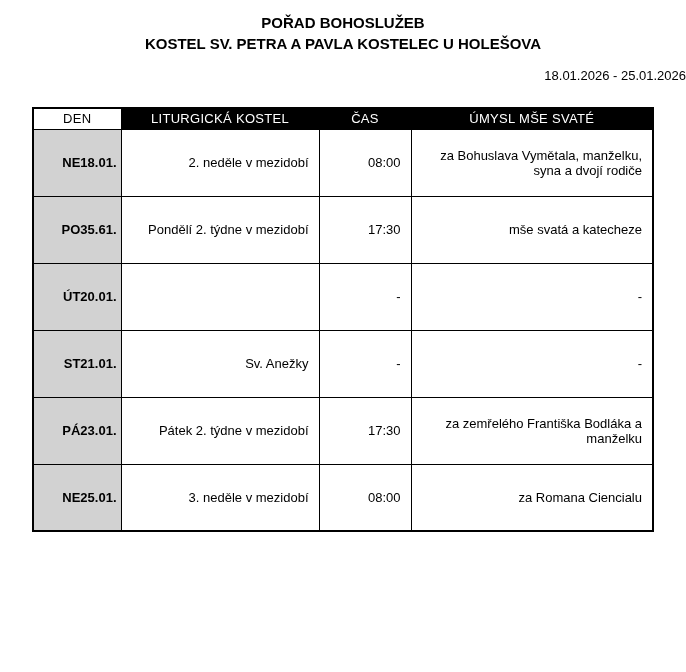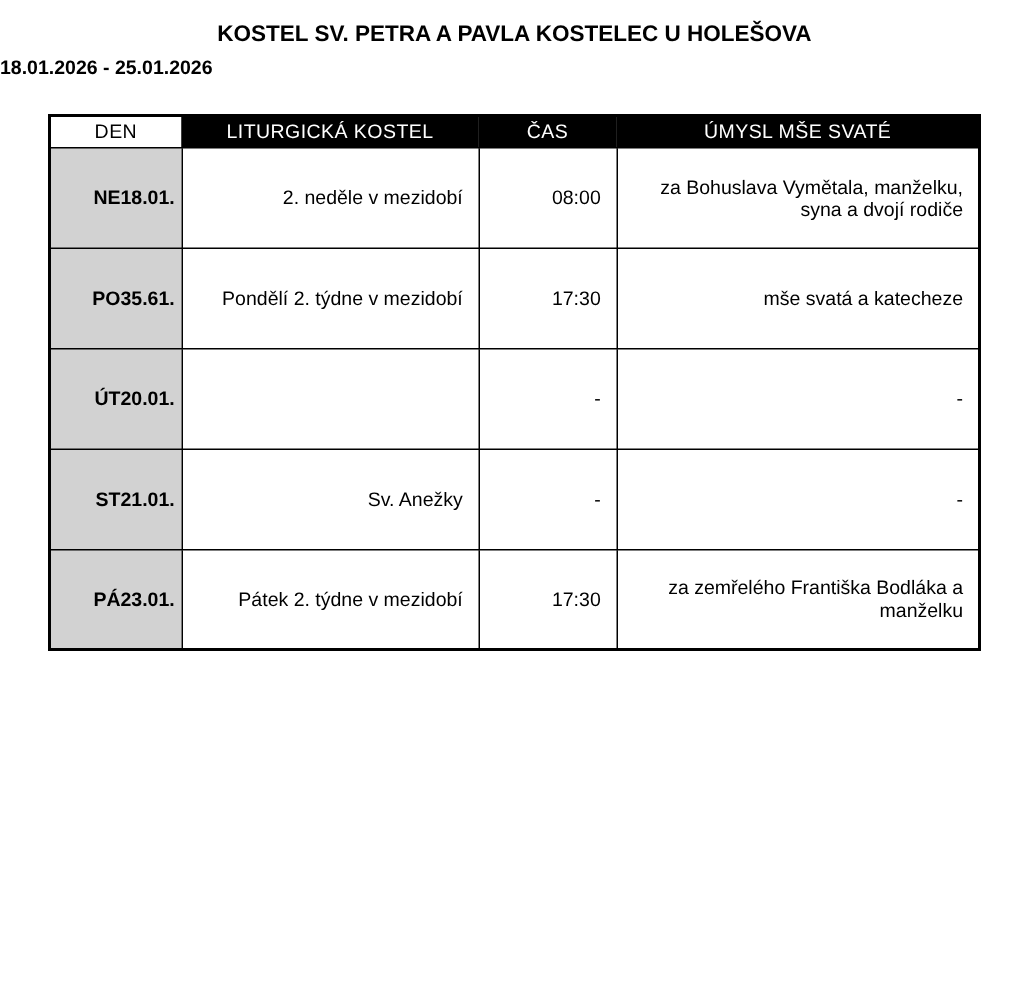--- a/index.html
+++ b/index.html
@@ -16,25 +16,24 @@
     --border: #000000;
   }
   .page { width: 686px; height: 672px; padding-top: 12px; }
   .title, .subtitle {
     text-align: center;
     font-weight: bold;
     font-size: 15px;
     line-height: 21px;
   }
   .daterange {
-    text-align: left;
+    text-align: right;
     font-size: 13px;
     line-height: 19px;
-    margin-top: 2px;
-    font-weight: bold;
+    margin-top: 12px;
   }
   table.schedule {
     border-collapse: collapse;
     table-layout: fixed;
     width: 620px;
     margin: 22px auto 0 auto;
     border: 2px solid var(--border);
   }
   .schedule th, .schedule td {
     border: 1px solid var(--border);
@@ -70,20 +69,21 @@
   .day-abbr { display: inline-block; width: 30px; }
   .c-den { width: 88px; }
   .c-oslava { width: 198px; }
   .c-cas { width: 92px; }
   .c-umysl { width: 242px; }
 </style>
 </head>
 <body>
 
 <div class="page">
+  <div class="title">POŘAD BOHOSLUŽEB</div>
   <div class="subtitle">KOSTEL SV. PETRA A PAVLA KOSTELEC U HOLEŠOVA</div>
   <div class="daterange">18.01.2026 - 25.01.2026</div>
 
   <table class="schedule">
     <colgroup>
       <col class="c-den">
         <col class="c-oslava">
         <col class="c-cas">
         <col class="c-umysl">
     </colgroup>
@@ -126,15 +126,21 @@
 
 
   <tr>
     <td class="den"><span class="day-abbr">PÁ</span><span>23.01.</span></td>
     <td>Pátek 2. týdne v mezidobí</td>
     <td>17:30</td>
     <td>za zemřelého Františka Bodláka a manželku</td>
   </tr>
 
 
+  <tr>
+    <td class="den"><span class="day-abbr">NE</span><span>25.01.</span></td>
+    <td>3. neděle v mezidobí</td>
+    <td>08:00</td>
+    <td>za Romana Ciencialu</td>
+  </tr>
 </tbody>
   </table>
 </div>
 
 </body></html>

